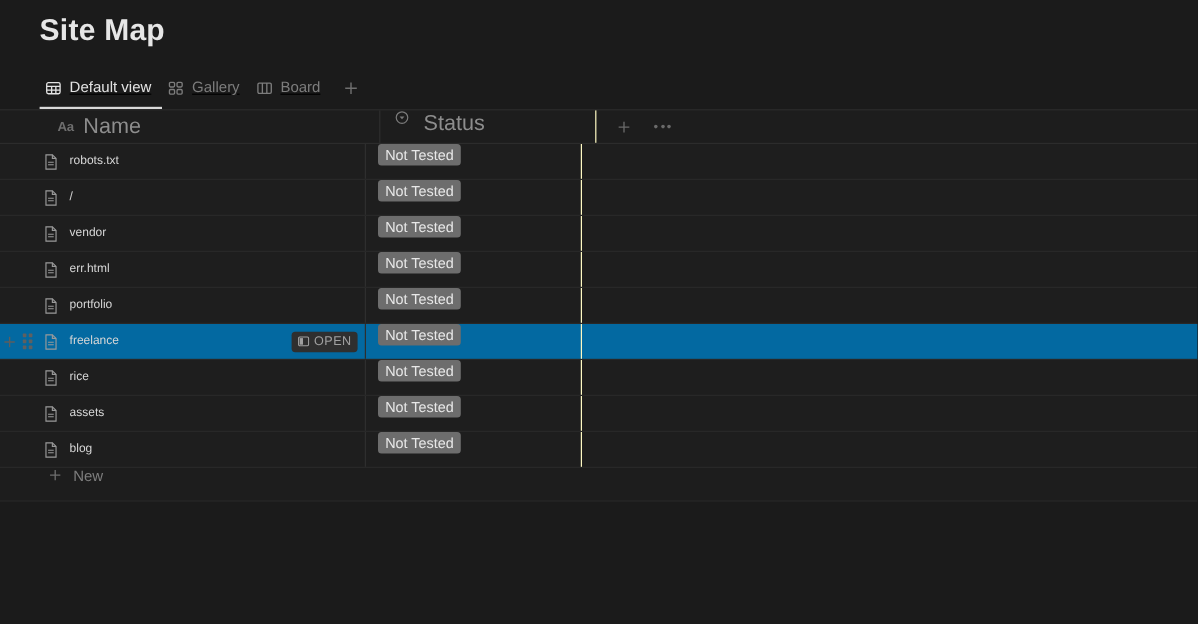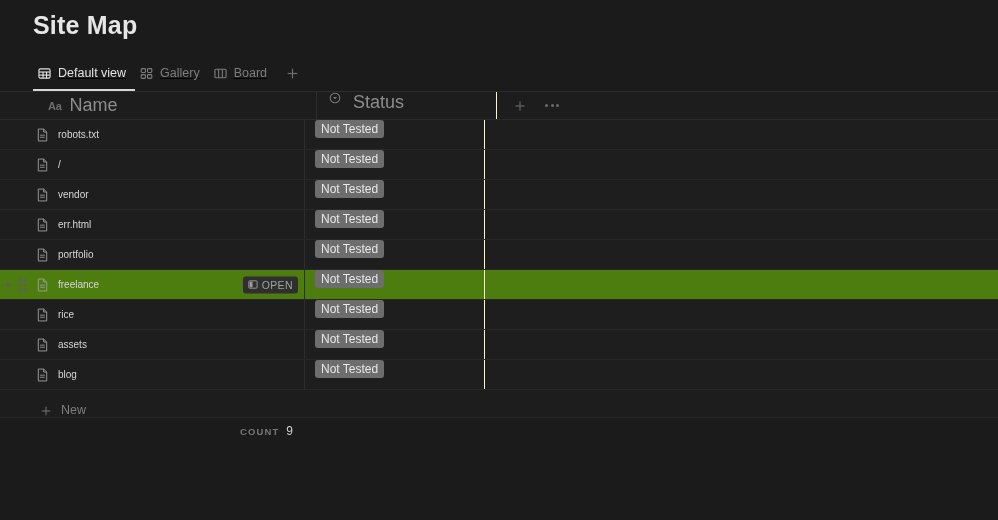--- a/index.html
+++ b/index.html
@@ -118,21 +118,21 @@
 
   
   .row {
     display: flex;
     height: 30px;
     align-items: stretch;
     border-bottom: 1px solid #282828;
     background: #1e1e1e;
     position: relative;
   }
-  .row.hover { background: #4d7c0f; }
+  .row.hover { background: #0369a1; }
   .row .col-name {
     gap: 9px;
     padding-left: 3px;
     position: relative;
   }
   .row .col-status { padding-left: 10px; }
   .row .col-tail { padding-left: 0; }
 
   .page-icon { color: #9a9a9a; display: flex; align-items: center; flex: 0 0 auto; }
   .cell-title {
@@ -187,21 +187,21 @@
     color: #a0a0a0;
     font-size: 10.5px;
     letter-spacing: 0.4px;
     cursor: pointer;
   }
   .open-btn .oicon { display: flex; align-items: center; }
 
   
   .newrow {
     display: flex;
-    align-items: flex-end;
+    align-items: flex-start;
     height: 28px;
     border-bottom: 1px solid #282828;
     background: #1d1d1d;
     padding-left: 40px;
     gap: 9px;
     color: #6e6e6e;
     cursor: pointer;
   }
   .newrow .np { display: flex; align-items: center; color: #6e6e6e; }
   .newrow .nl { font-size: 12.5px; color: #7e7e7e; }
@@ -514,19 +514,15 @@
     <div class="newrow">
       <span class="np">
         <svg width="12" height="12" viewBox="0 0 14 14" fill="none">
           <line x1="7" y1="2" x2="7" y2="12" stroke="currentColor" stroke-width="1.3"></line>
           <line x1="2" y1="7" x2="12" y2="7" stroke="currentColor" stroke-width="1.3"></line>
         </svg>
       </span>
       <span class="nl">New</span>
     </div>
 
-    <div class="countbar">
-      <span class="count-label">COUNT</span>
-      <span class="count-value">9</span>
-    </div>
 
   </div>
 </div>
 
 </body></html>

